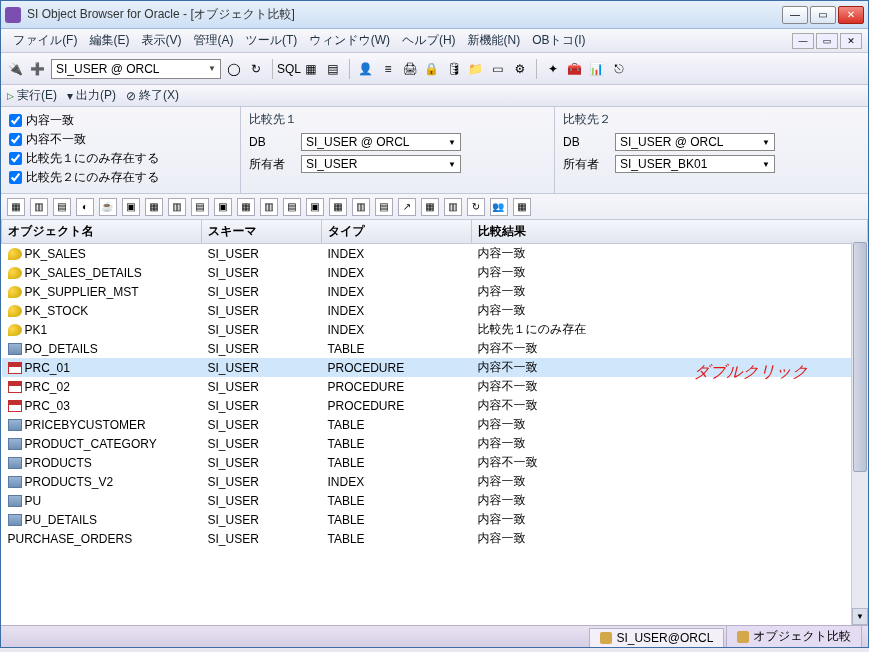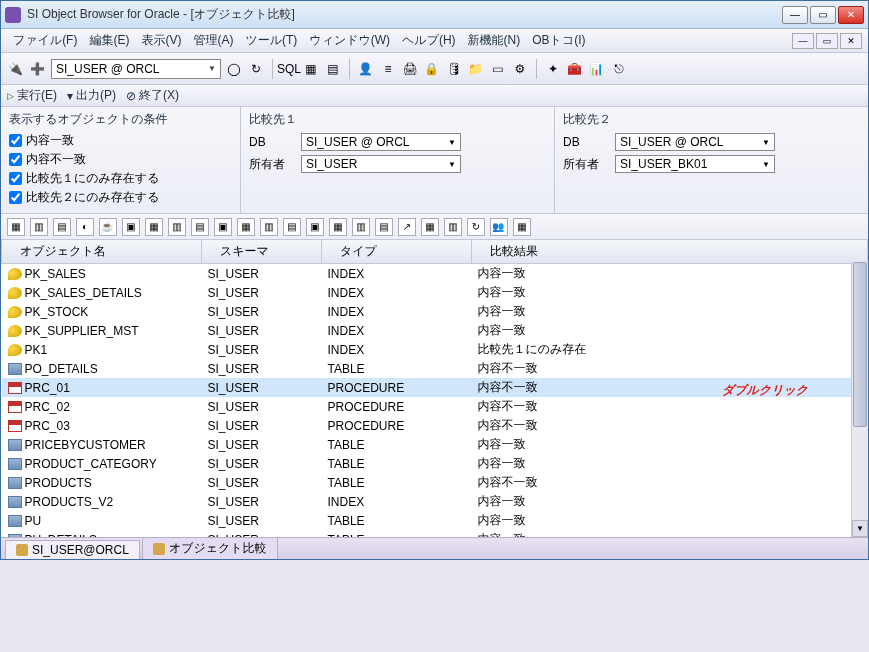--- a/index.html
+++ b/index.html
@@ -1,18 +1,18 @@
 <!DOCTYPE html>
 <html><head>
 <meta charset="utf-8">
 <style>
 * { margin: 0; padding: 0; box-sizing: border-box; font-family: "MS UI Gothic", "Meiryo", sans-serif; font-size: 12px; }
 body { background: #e8e8f0; width: 869px; height: 652px; overflow: hidden; }
 
-.window { border: 1px solid #3a6ea5; width: 869px; height: 560px; display: flex; flex-direction: column; background: #fff; }
+.window { border: 1px solid #3a6ea5; width: 869px; height: 648px; display: flex; flex-direction: column; background: #fff; }
 
 .titlebar { background: linear-gradient(to bottom, #e8f0fa, #cde0f5); height: 28px; display: flex; align-items: center; padding: 0 4px; border-bottom: 1px solid #a0b8d8; }
 .titlebar .app-icon { width: 16px; height: 16px; background: #7b4fb0; border-radius: 3px; margin-right: 6px; }
 .titlebar .title { flex: 1; color: #333; }
 .titlebar .win-btns { display: flex; gap: 2px; }
 .titlebar .win-btn { width: 26px; height: 18px; border: 1px solid #888; background: linear-gradient(#fff,#dce6f2); border-radius: 2px; display:flex; align-items:center; justify-content:center; font-size:10px; cursor:pointer; }
 .titlebar .win-btn.close { background: linear-gradient(#f28b82,#d93025); color:#fff; border-color:#a02018; }
 
 .menubar { background: linear-gradient(#f8f8fc,#e6e8f2); height: 24px; display: flex; align-items: center; padding: 0 6px; border-bottom: 1px solid #c4c8d8; }
 .menubar .menu-item { padding: 2px 6px; color: #234; cursor: pointer; }
@@ -40,31 +40,31 @@
 .field-row { display:flex; align-items:center; gap:8px; padding:2px 0; }
 .field-row .lbl { width:44px; }
 .combo { height:18px; border:1px solid #888; background:#fff; padding:0 4px; display:flex; align-items:center; flex:1; max-width:160px; }
 .combo .arrow { margin-left:auto; font-size:8px; }
 
 .row-icons { background: linear-gradient(#f6f6fa,#eceef6); height: 26px; display:flex; align-items:center; padding:0 6px; gap:5px; border-bottom:1px solid #c4c8d8; }
 .row-icons .ic { width:18px; height:18px; border:1px solid #aab; background:#fff; display:flex; align-items:center; justify-content:center; font-size:10px; cursor:pointer; }
 
 .grid { flex:1; overflow:auto; background:#fff; position:relative; }
 .grid table { width:100%; border-collapse:collapse; }
-.grid th { text-align:left; background: linear-gradient(#f4f6fb,#e2e6f0); border:1px solid #c4c8d8; border-top:none; padding:3px 18px; font-weight:normal; position:sticky; top:0; }
+.grid th { text-align:left; background: linear-gradient(#f4f6fb,#e2e6f0); border:1px solid #c4c8d8; border-top:none; padding:3px 6px; font-weight:bold; position:sticky; top:0; }
 .grid td { padding:1px 6px; border-bottom: none; white-space: nowrap; }
 .grid tr { height:17px; }
 .grid tr.sel td { background:#cfe6fb; }
 .row-ic { display:inline-block; width:14px; height:12px; margin-right:3px; vertical-align:middle; }
 .ic-key { background: radial-gradient(circle at 30% 40%, #ffd84a, #c9a300); border-radius:50% 50% 50% 0; }
 .ic-tab { background: linear-gradient(#9bb6d6,#6e8fb6); border:1px solid #5a7aa0; }
 .ic-proc { background: #fff; border:1px solid #c03030; box-shadow: inset 0 4px 0 #c03030; }
-.annotation { position:absolute; right:60px; top:142px; color:#e01818; font-weight:bold; font-size:12px; font-style:italic; pointer-events:none;text-align:center; }
-
-.tabs { height:22px; background: linear-gradient(#e8e2f0,#d6cfe6); display:flex; align-items:flex-end; padding:0 4px; border-top:1px solid #b8b0c8; }
+.annotation { position:absolute; right:60px; top:142px; color:#e01818; font-weight:normal; font-size:16px; font-style:italic; pointer-events:none;text-align:center; }
+
+.tabs { height:22px; background: linear-gradient(#e8e2f0,#d6cfe6); display:flex; align-items:flex-end; padding:0 4px; border-top:1px solid #b8b0c8;justify-content:flex-end; }
 .tab { padding:2px 10px; background:#f4f0fa; border:1px solid #b8b0c8; border-bottom:none; margin-right:2px; display:flex; align-items:center; gap:4px; font-size:11px; cursor:pointer; }
 .tab.active { background:#e4dcf2; }
 .tab .tic { width:12px; height:12px; background:#d4a84a; border-radius:2px; }
 
 .status { height:20px; background: linear-gradient(#f0f0f6,#e0e2ec); border-top:1px solid #c4c8d8; display:flex; align-items:center; padding:0 8px; gap:20px; color:#234; }
 .status .sp { flex:0 0 130px; }
 
 .scrollbar { position:absolute; right:0; top:22px; bottom:0; width:17px; background:#e8e8f0; border-left:1px solid #ccc; }
 .scrollbar .thumb { position:absolute; left:1px; right:1px; top:0; height:60%; background:linear-gradient(to right,#d4d8e4,#b8c0d6); border:1px solid #9aa4bc; border-radius:2px; }
 .scrollbar .arr { position:absolute; left:0; right:0; height:17px; background:#dce0ec; border:1px solid #aeb6c8; display:flex; align-items:center; justify-content:center; font-size:8px; }
@@ -141,21 +141,20 @@
         <span>出力(P)</span>
       </span>
     <span class="act">
         <span>⊘</span>
         <span>終了(X)</span>
       </span>
   </div>
 
   <div class="panel-row">
     <div class="panel cond">
-      <h4>表示するオブジェクトの条件</h4>
       <div class="chk-row">
           <input type="checkbox" checked="" style="">
           <span>内容一致</span>
         </div>
       <div class="chk-row">
           <input type="checkbox" checked="" style="">
           <span>内容不一致</span>
         </div>
       <div class="chk-row">
           <input type="checkbox" checked="" style="">
@@ -245,27 +244,27 @@
             <td>INDEX</td>
             <td>内容一致</td>
           </tr>
           <tr>
             <td><span class="row-ic ic-key"></span>PK_SALES_DETAILS</td>
             <td>SI_USER</td>
             <td>INDEX</td>
             <td>内容一致</td>
           </tr>
           <tr>
+            <td><span class="row-ic ic-key"></span>PK_SUPPLIER_MST</td>
+            <td>SI_USER</td>
+            <td>INDEX</td>
+            <td>内容一致</td>
+          </tr>
+          <tr>
             <td><span class="row-ic ic-key"></span>PK_STOCK</td>
-            <td>SI_USER</td>
-            <td>INDEX</td>
-            <td>内容一致</td>
-          </tr>
-          <tr>
-            <td><span class="row-ic ic-key"></span>PK_SUPPLIER_MST</td>
             <td>SI_USER</td>
             <td>INDEX</td>
             <td>内容一致</td>
           </tr>
           <tr>
             <td><span class="row-ic ic-key"></span>PK1</td>
             <td>SI_USER</td>
             <td>INDEX</td>
             <td>比較先１にのみ存在</td>
           </tr>

